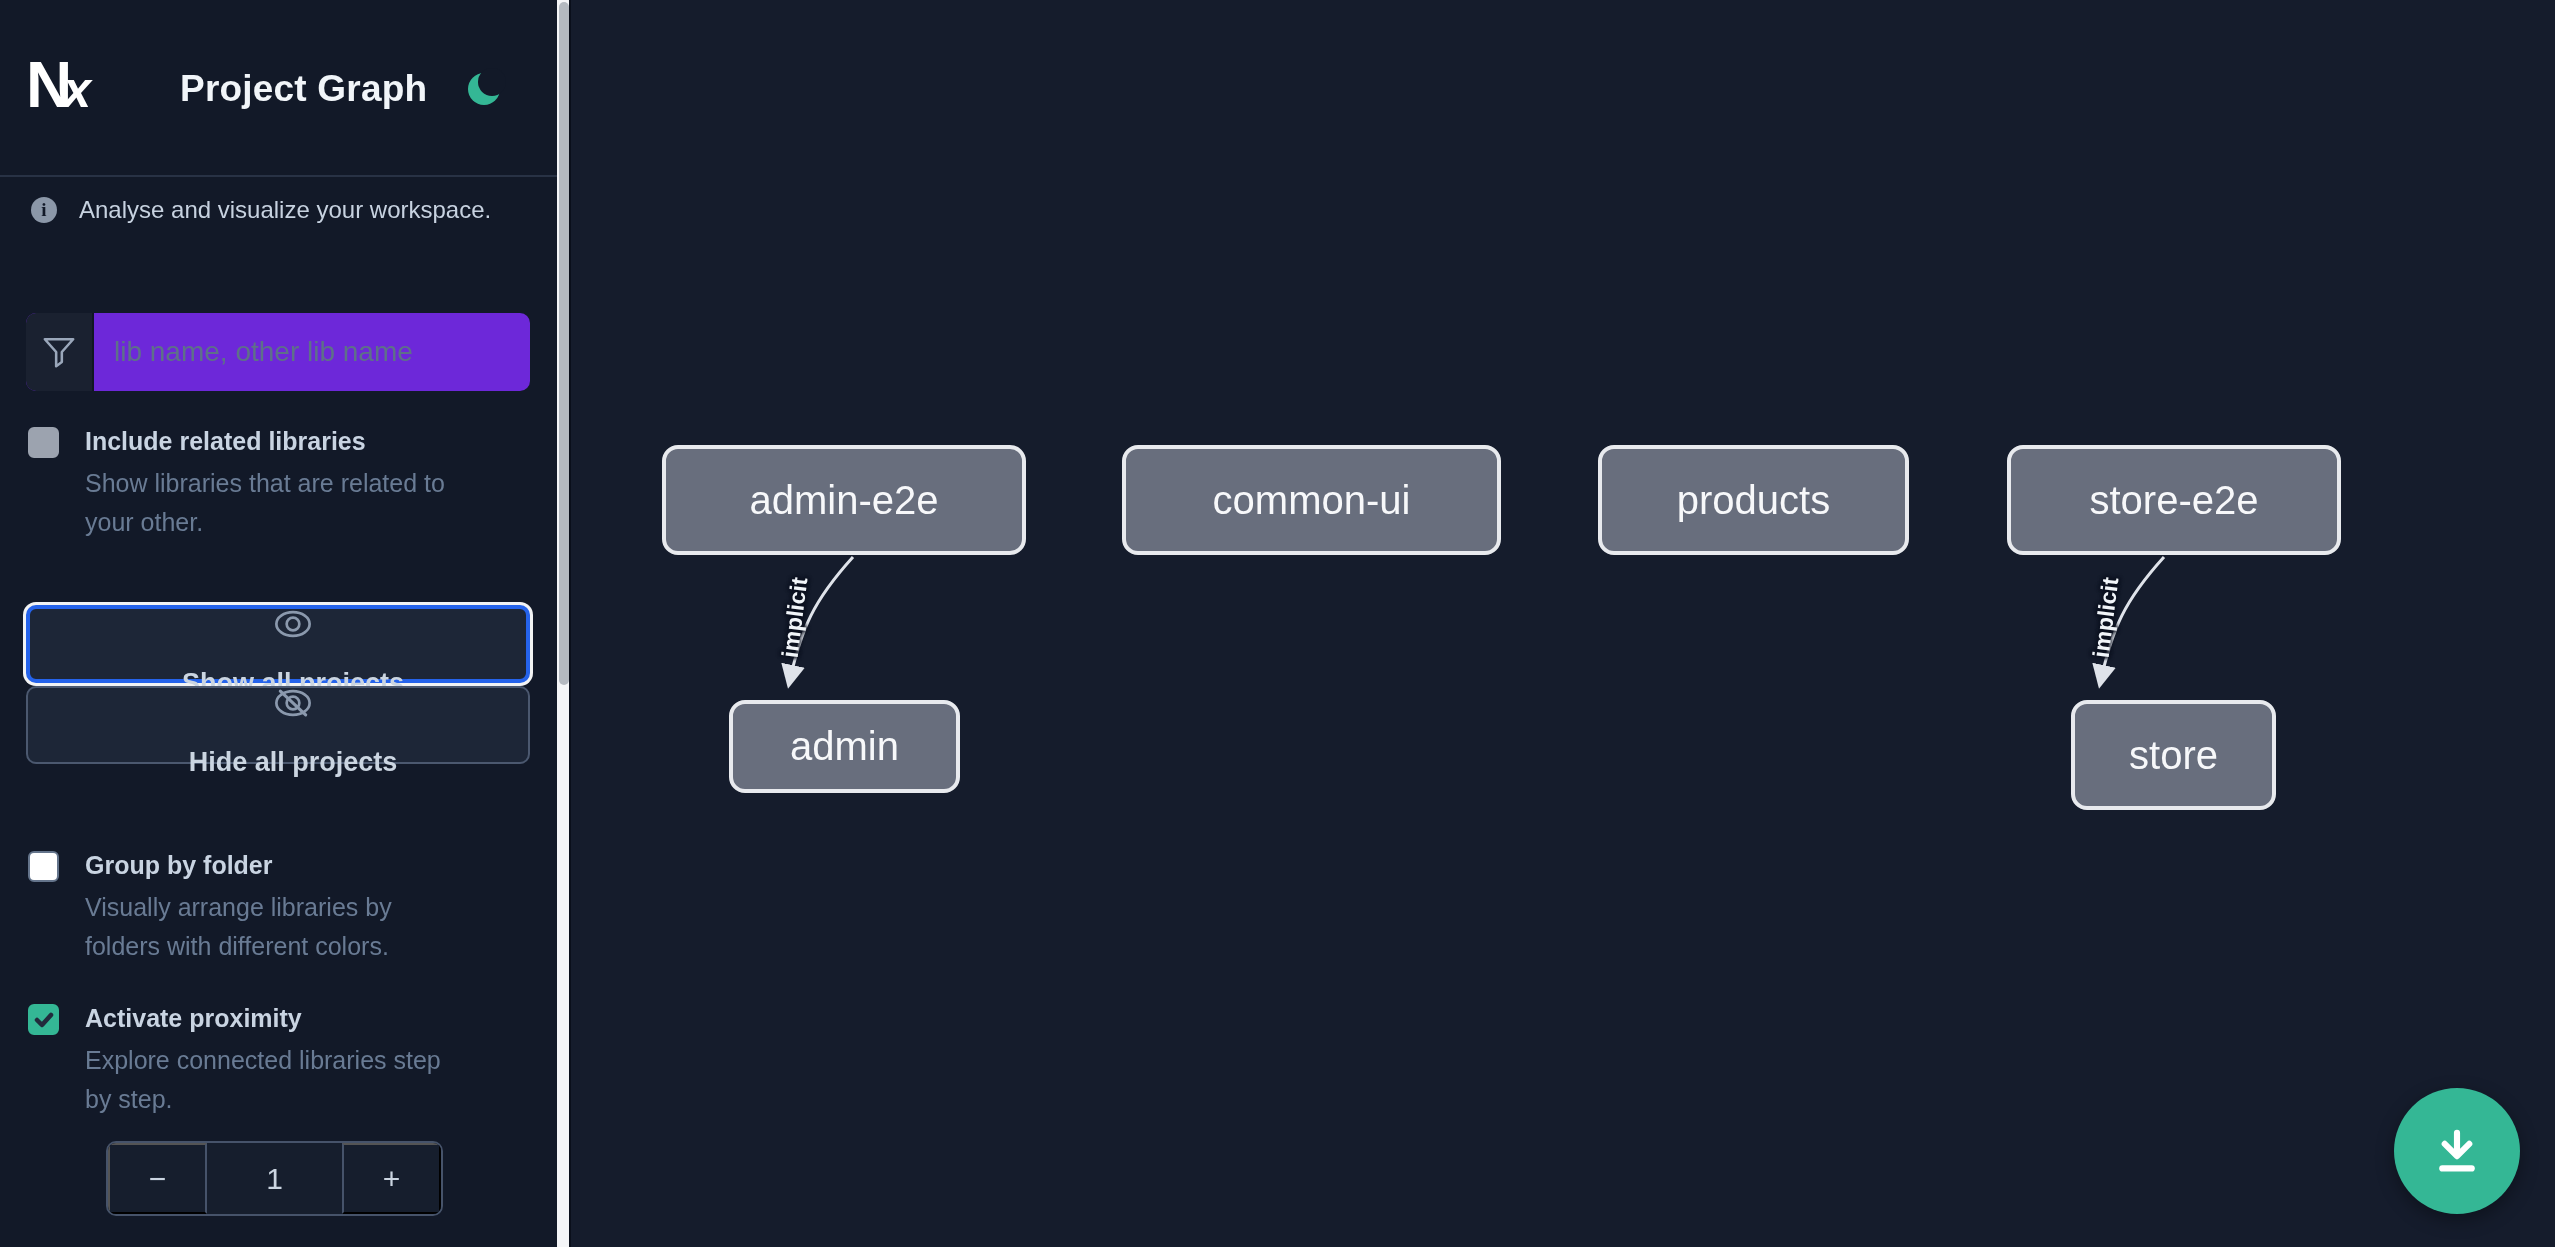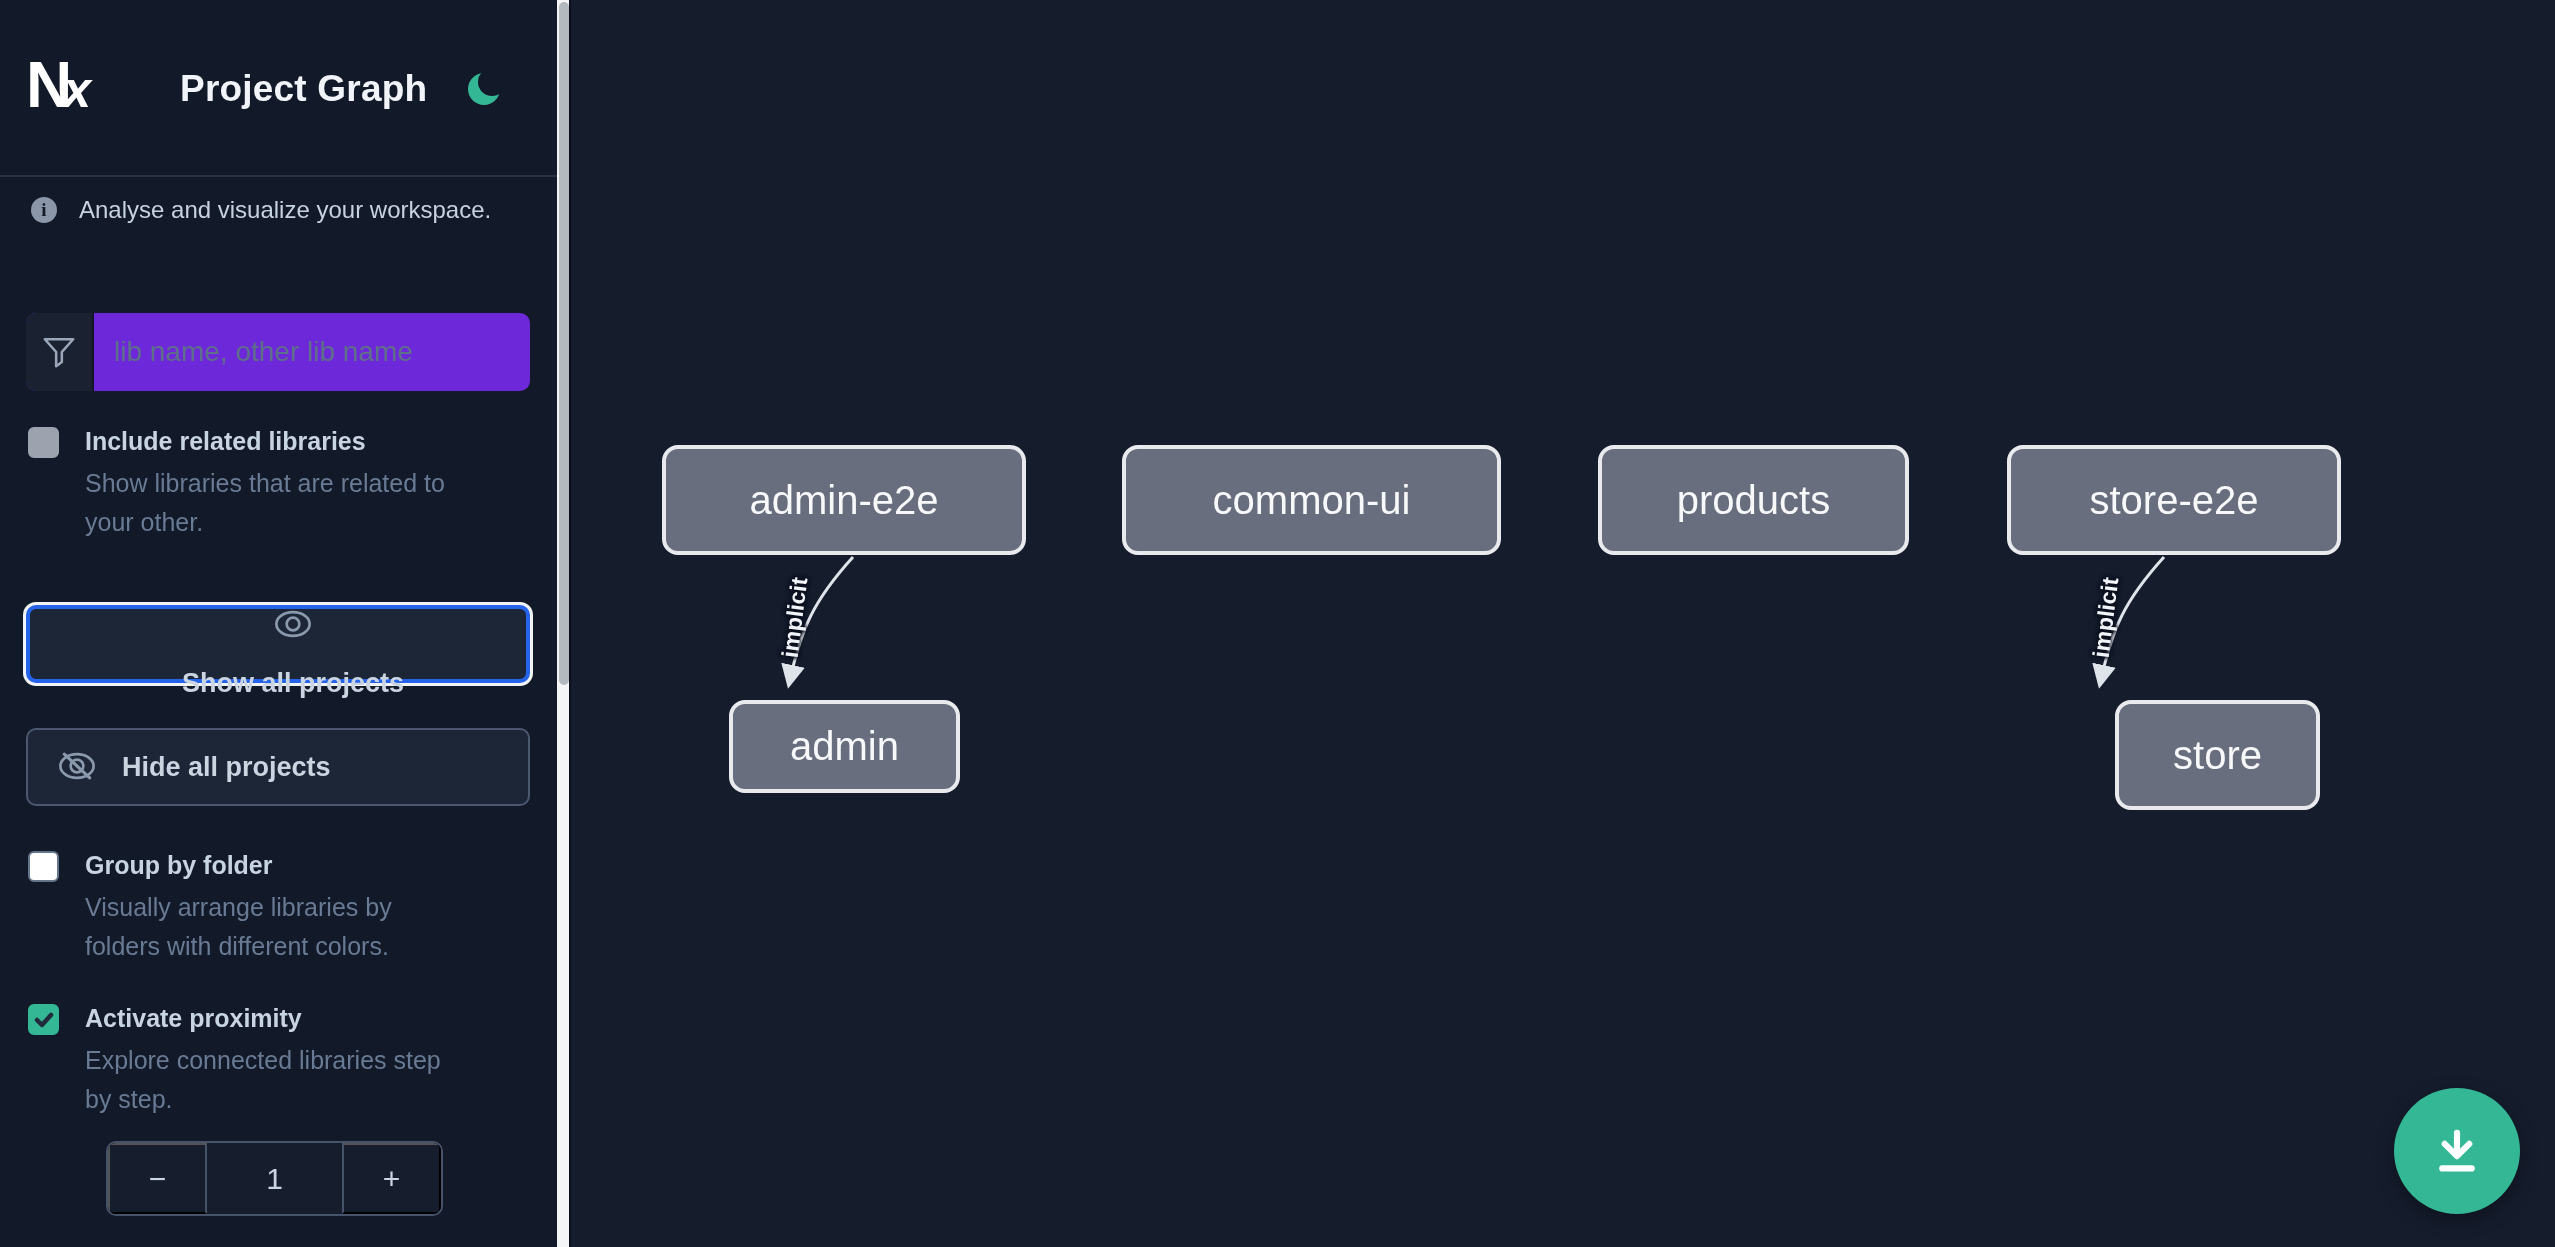--- a/index.html
+++ b/index.html
@@ -134,21 +134,21 @@
     <button class="side-btn focused" style="top:605px;flex-direction:column;">
       <span>
         <svg width="38" height="30" viewBox="0 0 24 18">
           <ellipse cx="12" cy="9" rx="10.5" ry="7.5" fill="none" stroke="#8b99ad" stroke-width="1.7"></ellipse>
           <circle cx="12" cy="9" r="4" fill="none" stroke="#8b99ad" stroke-width="1.7"></circle>
         </svg>
       </span>
       <span class="btn-label">Show all projects</span>
     </button>
 
-    <button class="side-btn" style="top:728px;">
+    <button class="side-btn" style="top:686px;flex-direction:column;">
       <span>
         <svg width="38" height="30" viewBox="0 0 24 18">
           <ellipse cx="12" cy="9" rx="10.5" ry="7.5" fill="none" stroke="#8b99ad" stroke-width="1.7"></ellipse>
           <circle cx="12" cy="9" r="4" fill="none" stroke="#8b99ad" stroke-width="1.7"></circle>
           <line x1="4" y1="1.5" x2="20" y2="16.5" stroke="#8b99ad" stroke-width="2" stroke-linecap="round"></line>
         </svg>
       </span>
       <span class="btn-label">Hide all projects</span>
     </button>
 
@@ -204,21 +204,21 @@
     </svg>
 
     <div class="edge-label" style="left:144px; top:604px;">implicit</div>
     <div class="edge-label" style="left:1455px; top:604px;">implicit</div>
 
     <div class="node" style="left:91px;  top:445px; width:364px; height:110px;">admin-e2e</div>
     <div class="node" style="left:551px; top:445px; width:379px; height:110px;">common-ui</div>
     <div class="node" style="left:1027px;top:445px; width:311px; height:110px;">products</div>
     <div class="node" style="left:1436px;top:445px; width:334px; height:110px;">store-e2e</div>
     <div class="node" style="left:158px; top:700px; width:231px; height:93px;">admin</div>
-    <div class="node" style="left:1500px;top:700px; width:205px; height:110px;margin-left:44px;">store</div>
+    <div class="node" style="left:1500px;top:700px; width:205px; height:110px;">store</div>
 
     <button class="fab">
       <span>
         <svg width="54" height="54" viewBox="0 0 44 44">
           <path d="M22 8 v18 M12 17 l10 10 l10 -10" fill="none" stroke="#ffffff" stroke-width="5" stroke-linecap="round" stroke-linejoin="round"></path>
           <path d="M10 37 h24" fill="none" stroke="#ffffff" stroke-width="5" stroke-linecap="round"></path>
         </svg>
       </span>
     </button>
   </div>

